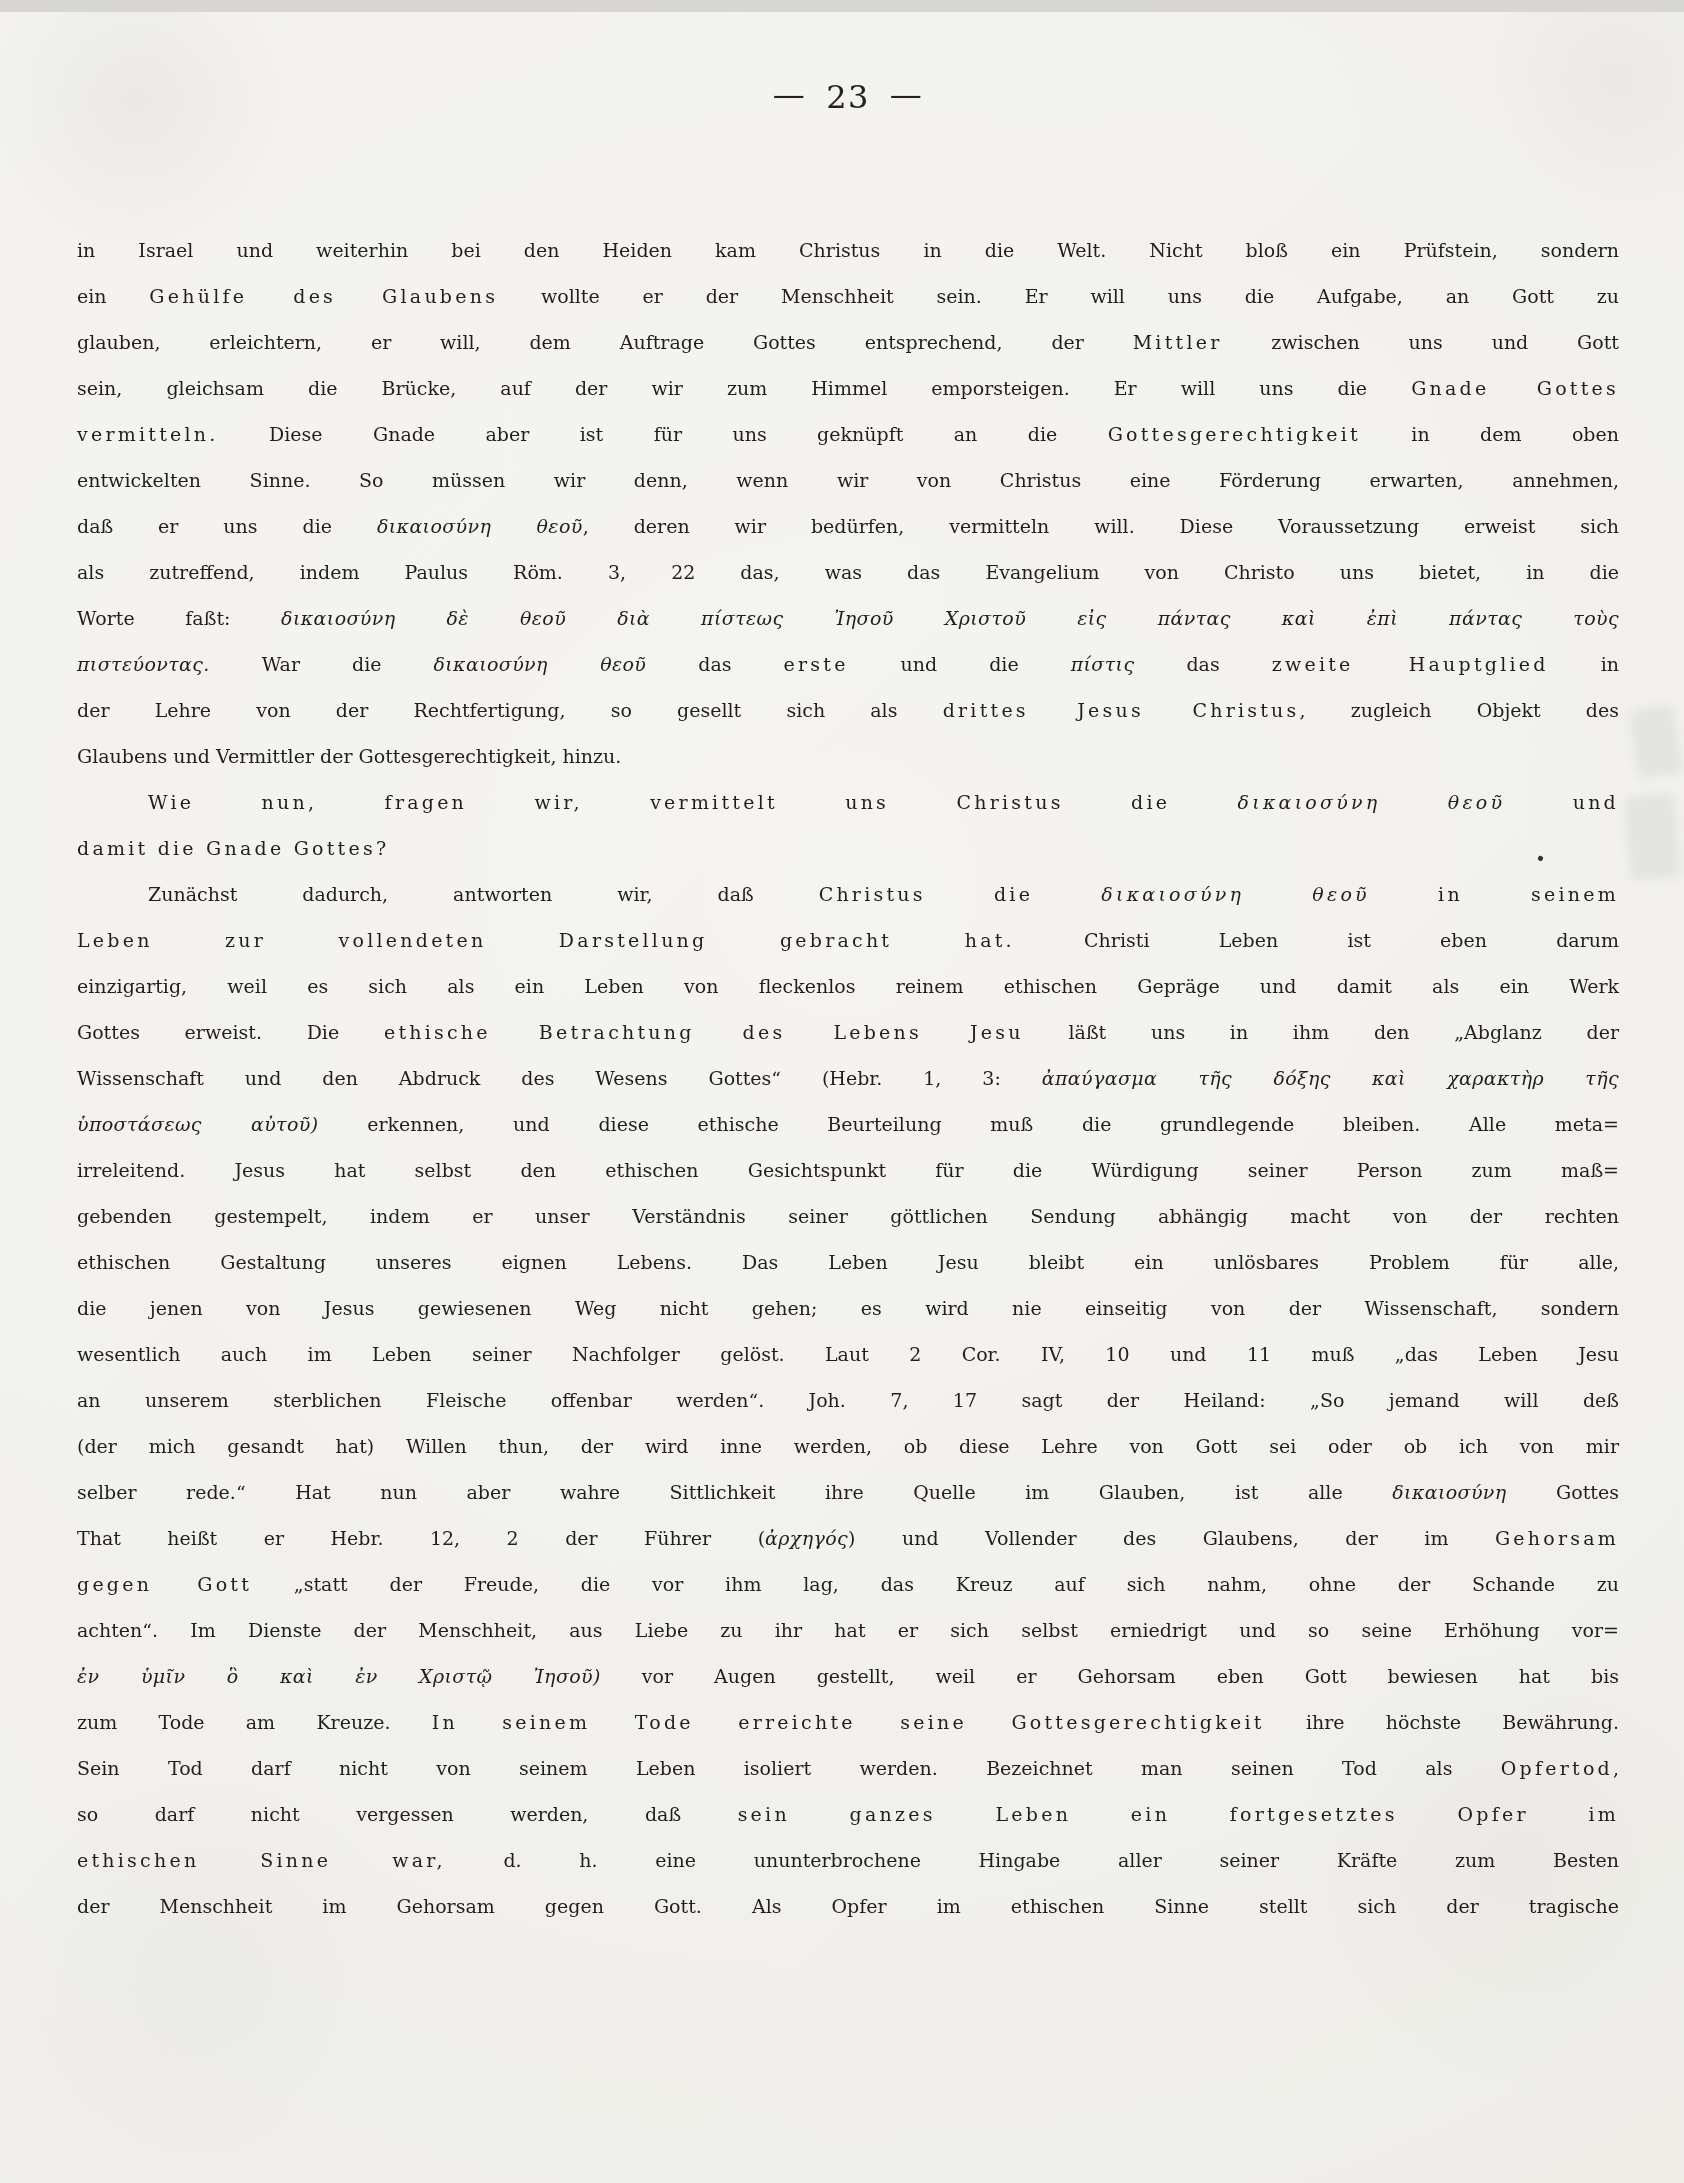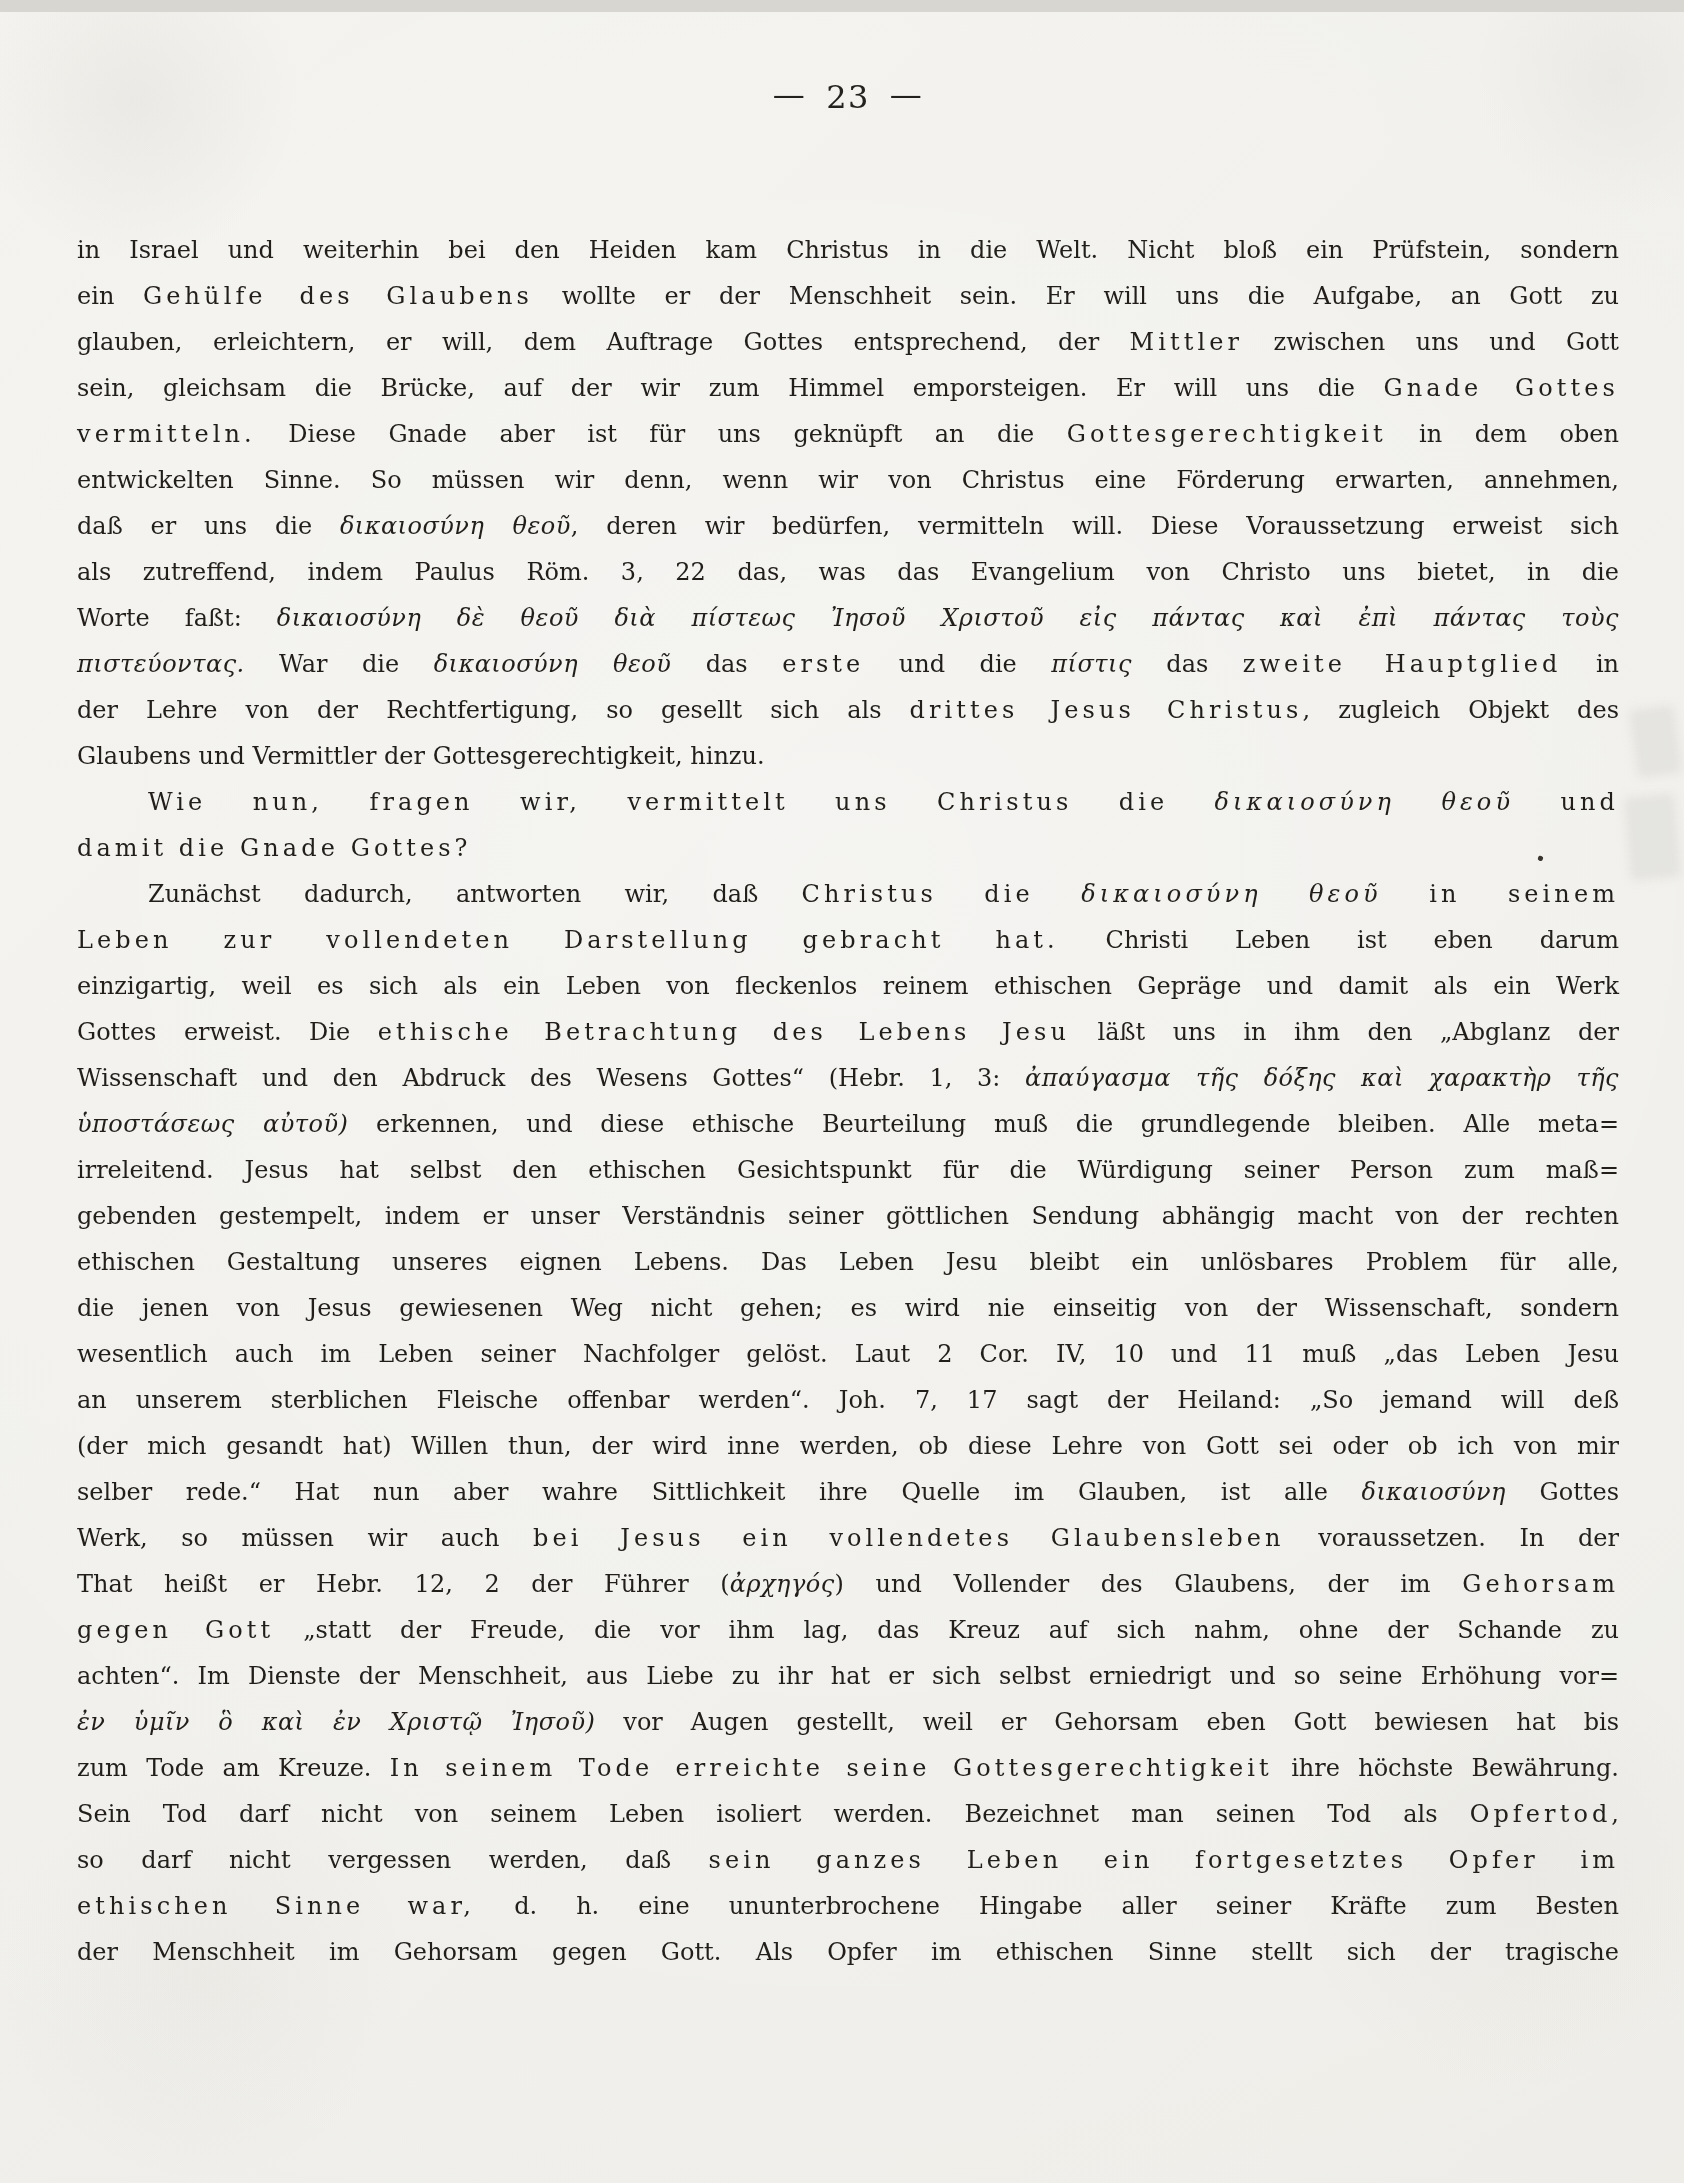--- a/index.html
+++ b/index.html
@@ -46,21 +46,21 @@
   .page-header .dash {
     display: inline-block;
     margin: 0 20px;
     transform: translateY(-3.1px);
   }
   .text-block {
     position: absolute;
     top: 215px;
     left: 77px;
     width: 1542px;
-    font-size: 24px;
+    font-size: 19px;
     color: #221f1b;
   }
   .line {
     height: 46px;
     line-height: 46px;
     text-align: justify;
     text-align-last: justify;
     white-space: nowrap;
   }
   .line.no-just {
@@ -124,21 +124,20 @@
       <div class="line"><span>Wissenschaft und den Abdruck des Wesens Gottes“ (Hebr. 1, 3: </span><span class="gr">ἀπαύγασμα τῆς δόξης καὶ χαρακτὴρ τῆς</span></div>
       <div class="line"><span class="gr">ὑποστάσεως αὐτοῦ)</span><span> erkennen, und diese ethische Beurteilung muß die grundlegende bleiben. Alle meta=</span></div>
       <div class="line"><span>irreleitend. Jesus hat selbst den ethischen Gesichtspunkt für die Würdigung seiner Person zum maß=</span></div>
       <div class="line"><span>gebenden gestempelt, indem er unser Verständnis seiner göttlichen Sendung abhängig macht von der rechten</span></div>
       <div class="line"><span>ethischen Gestaltung unseres eignen Lebens. Das Leben Jesu bleibt ein unlösbares Problem für alle,</span></div>
       <div class="line"><span>die jenen von Jesus gewiesenen Weg nicht gehen; es wird nie einseitig von der Wissenschaft, sondern</span></div>
       <div class="line"><span>wesentlich auch im Leben seiner Nachfolger gelöst. Laut 2 Cor. IV, 10 und 11 muß „das Leben Jesu</span></div>
       <div class="line"><span>an unserem sterblichen Fleische offenbar werden“. Joh. 7, 17 sagt der Heiland: „So jemand will deß</span></div>
       <div class="line"><span>(der mich gesandt hat) Willen thun, der wird inne werden, ob diese Lehre von Gott sei oder ob ich von mir</span></div>
       <div class="line"><span>selber rede.“ Hat nun aber wahre Sittlichkeit ihre Quelle im Glauben, ist alle </span><span class="gr">δικαιοσύνη</span><span> Gottes</span></div>
-      <div class="line"><span>Werk, so müssen wir auch </span><span class="sp">bei Jesus ein vollendetes Glaubensleben</span><span> voraussetzen. In der</span></div>
       <div class="line"><span>That heißt er Hebr. 12, 2 der Führer (</span><span class="gr">ἀρχηγός</span><span>) und Vollender des Glaubens, der im </span><span class="sp">Gehorsam</span></div>
       <div class="line"><span class="sp">gegen Gott</span><span> „statt der Freude, die vor ihm lag, das Kreuz auf sich nahm, ohne der Schande zu</span></div>
       <div class="line"><span>achten“. Im Dienste der Menschheit, aus Liebe zu ihr hat er sich selbst erniedrigt und so seine Erhöhung vor=</span></div>
       <div class="line"><span class="gr">ἐν ὑμῖν ὃ καὶ ἐν Χριστῷ Ἰησοῦ)</span><span> vor Augen gestellt, weil er Gehorsam eben Gott bewiesen hat bis</span></div>
       <div class="line"><span>zum Tode am Kreuze. </span><span class="sp">In seinem Tode erreichte seine Gottesgerechtigkeit</span><span> ihre höchste Bewährung.</span></div>
       <div class="line"><span>Sein Tod darf nicht von seinem Leben isoliert werden. Bezeichnet man seinen Tod als </span><span class="sp">Opfertod</span><span>,</span></div>
       <div class="line"><span>so darf nicht vergessen werden, daß </span><span class="sp">sein ganzes Leben ein fortgesetztes Opfer im</span></div>
       <div class="line"><span class="sp">ethischen Sinne war,</span><span> d. h. eine ununterbrochene Hingabe aller seiner Kräfte zum Besten</span></div>
       <div class="line"><span>der Menschheit im Gehorsam gegen Gott. Als Opfer im ethischen Sinne stellt sich der tragische</span></div>
     </div>

